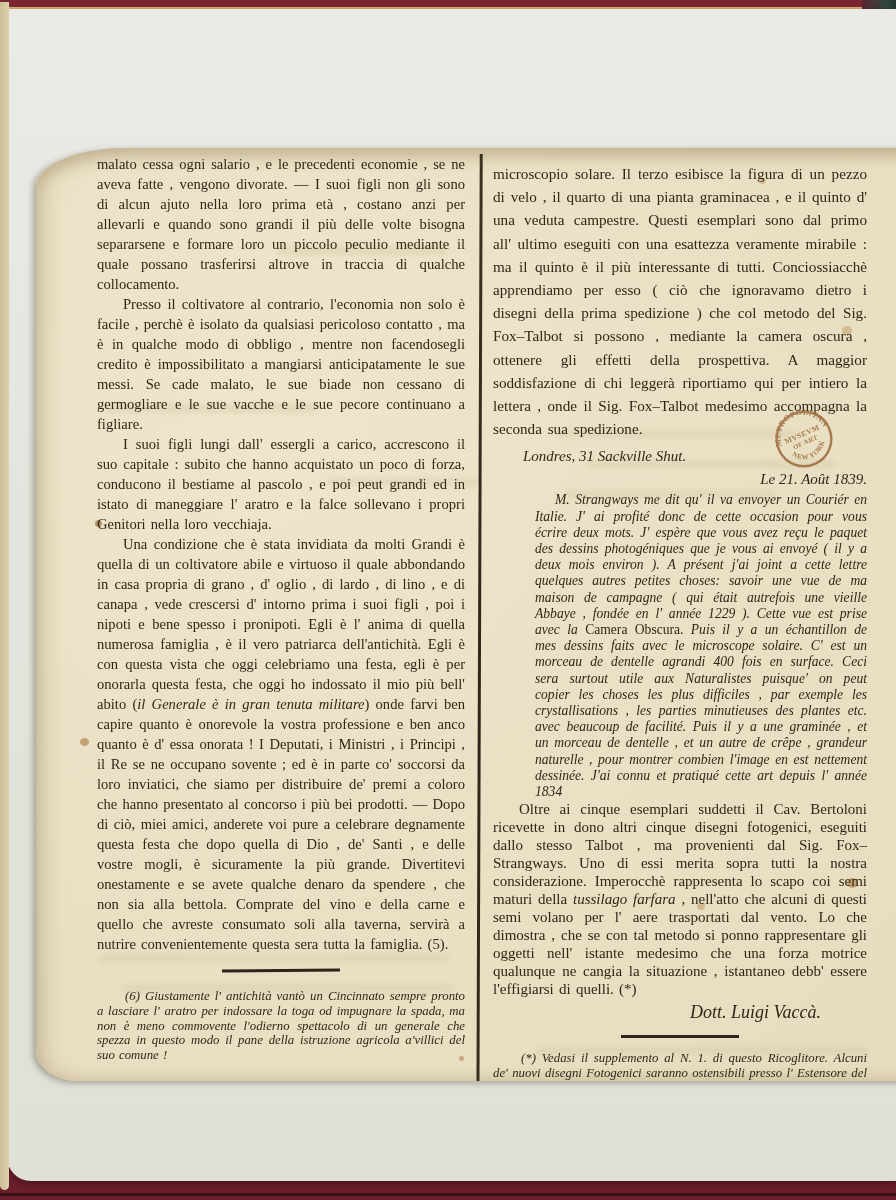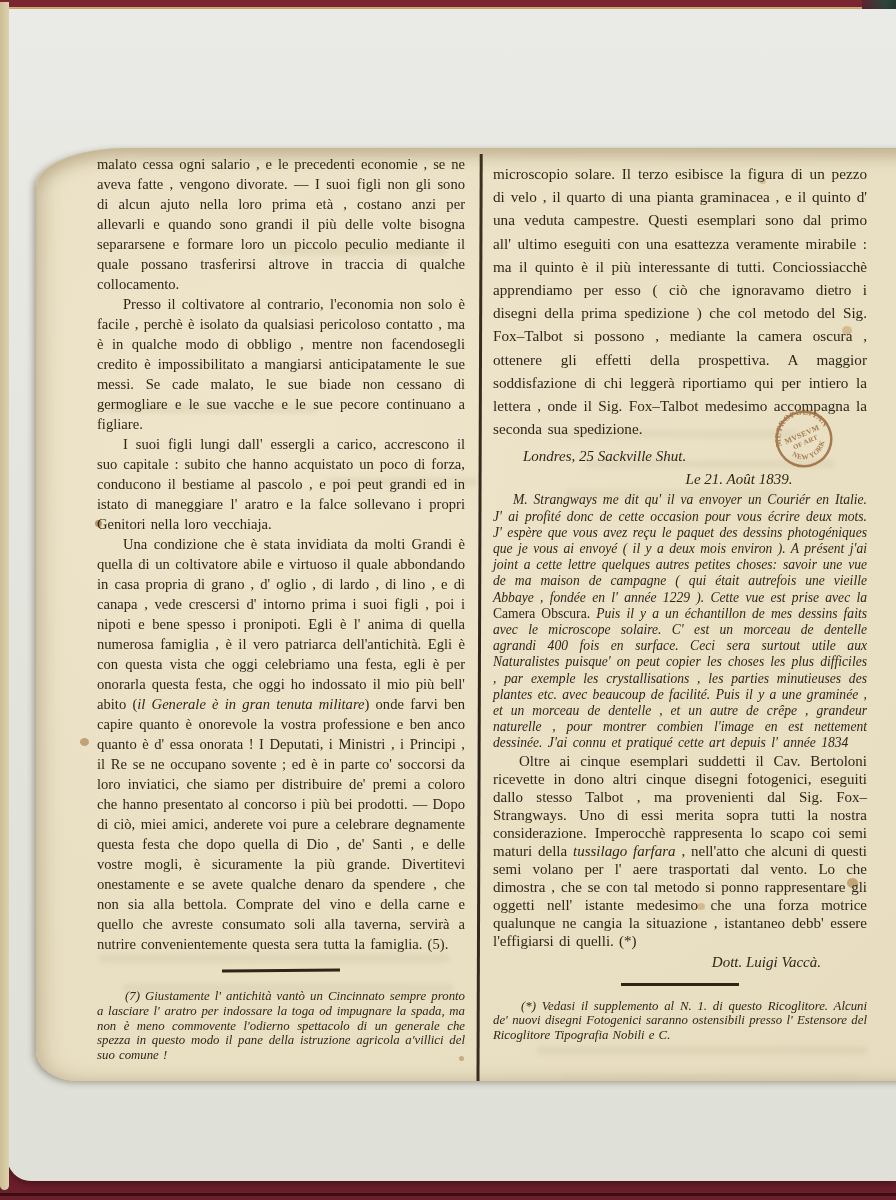--- a/index.html
+++ b/index.html
@@ -29,25 +29,25 @@
           background:linear-gradient(180deg,#3d311f,#2e261a 60%,#3a2e1e);transform:rotate(.2deg);}
   .col{position:absolute;color:#2e2718;}
   .col-left{left:60px;top:6px;width:368px;height:1028px;}
   .col-right{left:456px;top:14px;width:374px;height:1032px;}
   p{margin:0;text-align:justify;}
   .t-body{font-size:14.6px;line-height:20px;word-spacing:1.5px;}
   .t-body-wide{font-size:15.2px;line-height:23.2px;word-spacing:2px;}
   .t-body-mid{font-size:15px;line-height:18px;word-spacing:1.5px;}
   .indent{text-indent:26px;}
   .t-letter{font-size:13.6px;line-height:16.2px;font-style:italic;word-spacing:2px;margin-top:4px;}
-  .t-letter.indent{text-indent:20px;}
+  .t-letter.indent{text-indent:20px;margin-left:42px;}
   .t-letter-place{font-size:15px;font-style:italic;margin:8px 0 0 30px;text-align:left;}
-  .t-letter-date{font-size:15px;font-style:italic;margin:6px 0 0 118px;text-align:center;}
+  .t-letter-date{font-size:15px;font-style:italic;margin:6px 0 0 118px;text-align:right;}
   .t-letter-closing{font-size:14px;font-style:italic;text-align:right;margin:2px 6px 2px 0;}
-  .t-signature{font-size:15px;font-style:italic;text-align:right;margin:4px 46px 0 0;}
+  .t-signature{font-size:18px;font-style:italic;text-align:right;margin:4px 46px 0 0;}
   .t-footnote{font-size:12.8px;line-height:14.8px;font-style:italic;word-spacing:1px;}
   .t-footnote.indent{text-indent:28px;}
   .t-footnote-sig{font-size:13px;font-style:italic;text-align:right;margin:1px 14px 0 0;}
   .col-divider{width:118px;height:3px;background:#2d2517;margin:12px auto 13px;}
   .col-left .col-divider{margin:15px auto 17px;transform:rotate(-.4deg);}
   .seg-roman{font-style:normal;}
   .seg-italic{font-style:italic;}
   .ghost{position:absolute;background:#cfc5a4;opacity:.33;filter:blur(2px);border-radius:3px;}
   .spot{position:absolute;border-radius:50%;filter:blur(.7px);}
   .stamp{position:absolute;left:736px;top:260px;width:62px;height:62px;
@@ -87,26 +87,26 @@
     <div class="spot" style="left:660px;top:755px;width:8px;height:7px;background:#c09658;opacity:.5;"></div>
 
     <div class="column-rule"></div>
 
     <div class="col col-left">
         <p class="t-body"><span>malato cessa ogni salario , e le precedenti economie , se ne aveva fatte , vengono divorate. — I suoi figli non gli sono di alcun ajuto nella loro prima età , costano anzi per allevarli e quando sono grandi il più delle volte bisogna separarsene e formare loro un piccolo peculio mediante il quale possano trasferirsi altrove in traccia di qualche collocamento.</span></p>
         <p class="t-body indent"><span>Presso il coltivatore al contrario, l'economia non solo è facile , perchè è isolato da qualsiasi pericoloso contatto , ma è in qualche modo di obbligo , mentre non facendosegli credito è impossibilitato a mangiarsi anticipatamente le sue messi. Se cade malato, le sue biade non cessano di germogliare e le sue vacche e le sue pecore continuano a figliare.</span></p>
         <p class="t-body indent"><span>I suoi figli lungi dall' essergli a carico, accrescono il suo capitale : subito che hanno acquistato un poco di forza, conducono il bestiame al pascolo , e poi peut grandi ed in istato di maneggiare l' aratro e la falce sollevano i propri Genitori nella loro vecchiaja.</span></p>
         <p class="t-body indent"><span>Una condizione che è stata invidiata da molti Grandi è quella di un coltivatore abile e virtuoso il quale abbondando in casa propria di grano , d' oglio , di lardo , di lino , e di canapa , vede crescersi d' intorno prima i suoi figli , poi i nipoti e bene spesso i pronipoti. Egli è l' anima di quella numerosa famiglia , è il vero patriarca dell'antichità. Egli è con questa vista che oggi celebriamo una festa, egli è per onorarla questa festa, che oggi ho indossato il mio più bell' abito (</span><span class="seg-italic">il Generale è in gran tenuta militare</span><span>) onde farvi ben capire quanto è onorevole la vostra professione e ben anco quanto è d' essa onorata ! I Deputati, i Ministri , i Principi , il Re se ne occupano sovente ; ed è in parte co' soccorsi da loro inviatici, che siamo per distribuire de' premi a coloro che hanno presentato al concorso i più bei prodotti. — Dopo di ciò, miei amici, anderete voi pure a celebrare degnamente questa festa che dopo quella di Dio , de' Santi , e delle vostre mogli, è sicuramente la più grande. Divertitevi onestamente e se avete qualche denaro da spendere , che non sia alla bettola. Comprate del vino e della carne e quello che avreste consumato soli alla taverna, servirà a nutrire convenientemente questa sera tutta la famiglia. (5).</span></p>
         <div class="col-divider"></div>
-        <p class="t-footnote indent"><span>(7) Giustamente l' antichità vantò un Cincinnato sempre pronto a lasciare l' aratro per indossare la toga od impugnare la spada, ma non è meno commovente l'odierno spettacolo di un generale che spezza in questo modo il pane della istruzione agricola a'villici del suo comune !</span></p>
+        <p class="t-footnote indent"><span>(6) Giustamente l' antichità vantò un Cincinnato sempre pronto a lasciare l' aratro per indossare la toga od impugnare la spada, ma non è meno commovente l'odierno spettacolo di un generale che spezza in questo modo il pane della istruzione agricola a'villici del suo comune !</span></p>
       </div>
 
     <div class="col col-right">
         <p class="t-body-wide"><span>microscopio solare. Il terzo esibisce la figura di un pezzo di velo , il quarto di una pianta graminacea , e il quinto d' una veduta campestre. Questi esemplari sono dal primo all' ultimo eseguiti con una esattezza veramente mirabile : ma il quinto è il più interessante di tutti. Conciossiacchè apprendiamo per esso ( ciò che ignoravamo dietro i disegni della prima spedizione ) che col metodo del Sig. Fox–Talbot si possono , mediante la camera oscura , ottenere gli effetti della prospettiva. A maggior soddisfazione di chi leggerà riportiamo qui per intiero la lettera , onde il Sig. Fox–Talbot medesimo accompagna la seconda sua spedizione.</span></p>
-        <p class="t-letter-place"><span>Londres, 25 Sackville Shut.</span></p>
+        <p class="t-letter-place"><span>Londres, 31 Sackville Shut.</span></p>
         <p class="t-letter-date"><span>Le 21. Août 1839.</span></p>
         <p class="t-letter indent"><span>M. Strangways me dit qu' il va envoyer un Couriér en Italie. J' ai profité donc de cette occasion pour vous écrire deux mots. J' espère que vous avez reçu le paquet des dessins photogéniques que je vous ai envoyé ( il y a deux mois environ ). A présent j'ai joint a cette lettre quelques autres petites choses: savoir une vue de ma maison de campagne ( qui était autrefois une vieille Abbaye , fondée en l' année 1229 ). Cette vue est prise avec la </span><span class="seg-roman">Camera Obscura.</span><span> Puis il y a un échantillon de mes dessins faits avec le microscope solaire. C' est un morceau de dentelle agrandi 400 fois en surface. Ceci sera surtout utile aux Naturalistes puisque' on peut copier les choses les plus difficiles , par exemple les crystallisations , les parties minutieuses des plantes etc. avec beaucoup de facilité. Puis il y a une graminée , et un morceau de dentelle , et un autre de crêpe , grandeur naturelle , pour montrer combien l'image en est nettement dessinée. J'ai connu et pratiqué cette art depuis l' année 1834</span></p>
         <p class="t-body-mid indent"><span>Oltre ai cinque esemplari suddetti il Cav. Bertoloni ricevette in dono altri cinque disegni fotogenici, eseguiti dallo stesso Talbot , ma provenienti dal Sig. Fox–Strangways. Uno di essi merita sopra tutti la nostra considerazione. Imperocchè rappresenta lo scapo coi semi maturi della </span><span class="seg-italic">tussilago farfara</span><span> , nell'atto che alcuni di questi semi volano per l' aere trasportati dal vento. Lo che dimostra , che se con tal metodo si ponno rappresentare gli oggetti nell' istante medesimo che una forza motrice qualunque ne cangia la situazione , istantaneo debb' essere l'effigiarsi di quelli. (*)</span></p>
         <p class="t-signature"><span>Dott. Luigi Vaccà.</span></p>
         <div class="col-divider"></div>
         <p class="t-footnote indent"><span>(*) Vedasi il supplemento al N. 1. di questo Ricoglitore. Alcuni de' nuovi disegni Fotogenici saranno ostensibili presso l' Estensore del Ricoglitore Tipografia Nobili e C.</span></p>
       </div>
 
     <svg class="stamp" viewBox="0 0 100 100" xmlns="http://www.w3.org/2000/svg">
       <defs>

